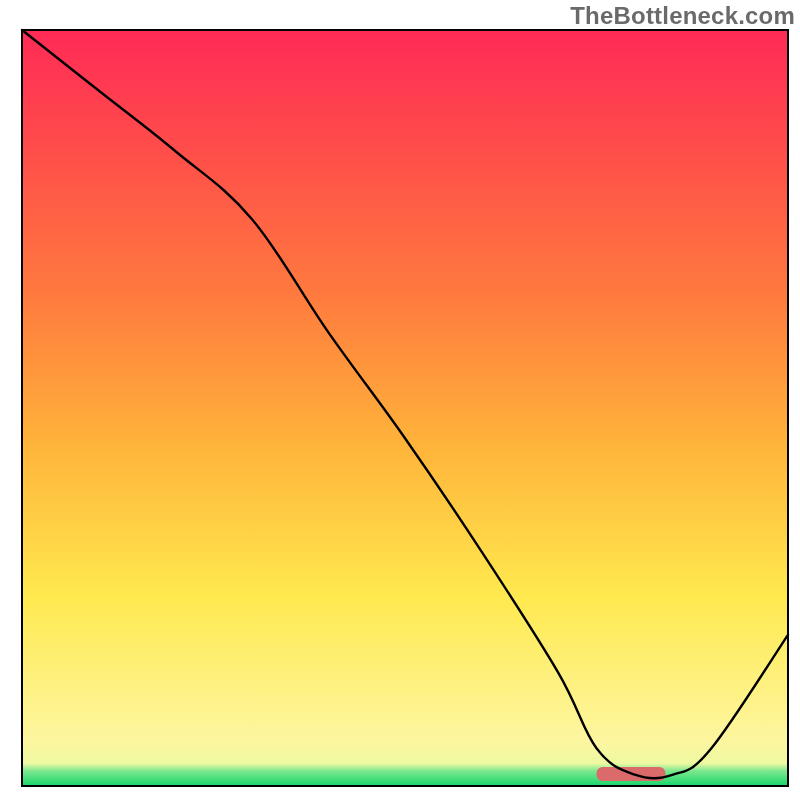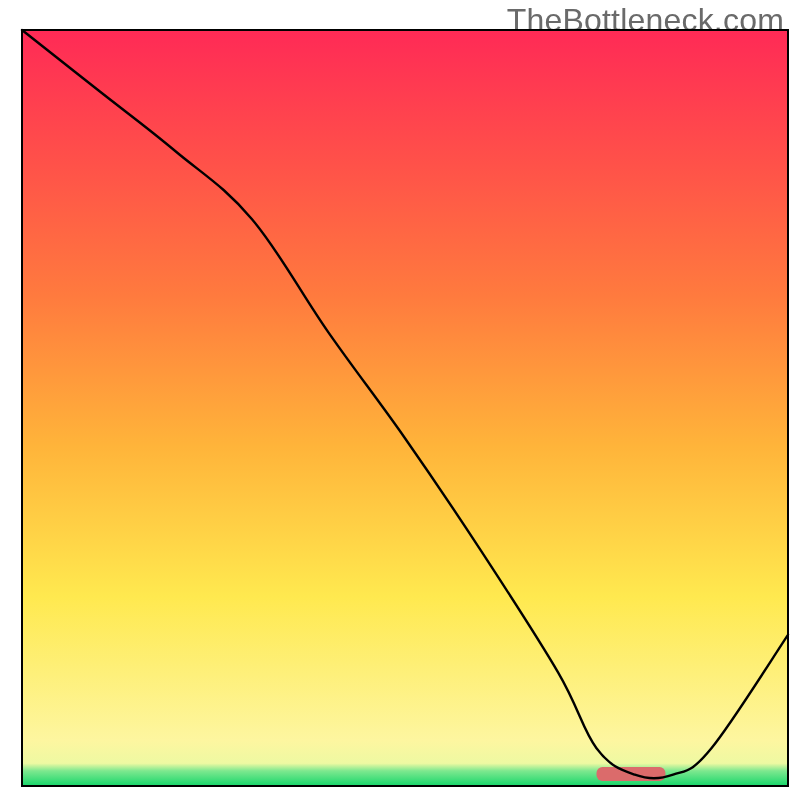--- a/index.html
+++ b/index.html
@@ -12,23 +12,23 @@
     font-family: Arial, Helvetica, sans-serif;
   }
   .chart-wrap {
     position: relative;
     width: 800px;
     height: 800px;
   }
   .watermark {
     position: absolute;
     top: 2px;
-    right: 16px;
-    font-size: 32px;
-    font-weight: 400;
+    right: 5px;
+    font-size: 24px;
+    font-weight: 700;
     color: #6a6a6a;
     letter-spacing: 0.2px;
     user-select: none;
   }
   svg.chart {
     position: absolute;
     left: 0;
     top: 0;
     width: 800px;
     height: 800px;

